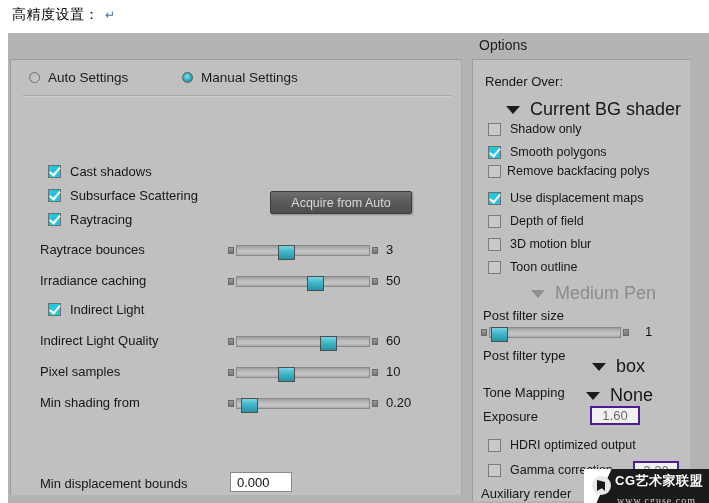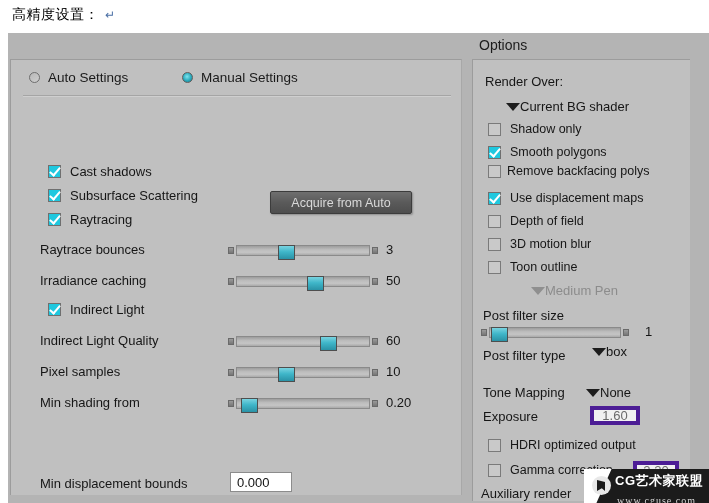--- a/index.html
+++ b/index.html
@@ -301,22 +301,22 @@
     border-left: 7px solid transparent;
     border-right: 7px solid transparent;
     border-top: 8px solid #1c1c1c;
     display: inline-block;
   }
   .tri.dim { border-top-color: #8f8f8f; }
   .dd-row {
     position: absolute;
     display: flex;
     align-items: center;
-    gap: 0;
-    font-size: 13px;
+    gap: 10px;
+    font-size: 18px;
     color: #161616;
     white-space: nowrap;
   }
   .dd-row.dim { color: #8c8c8c; }
 
   .r-slider-wrap {
     position: absolute;
     left: 8px;
     top: 324px;
     width: 148px;
@@ -327,21 +327,21 @@
     left: 172px;
     top: 322px;
     font-size: 13px;
     color: #161616;
   }
 
   .r-field {
     position: absolute;
     height: 19px;
     background: #f1f1f1;
-    border: 4px solid #4c1d95;
+    border: 2px solid #4c1d95;
     box-sizing: border-box;
     font-size: 13px;
     color: #6b6b6b;
     display: flex;
     align-items: center;
     justify-content: center;
   }
 
   
   .watermark {
@@ -567,21 +567,21 @@
       <div class="r-slider-wrap" style="top:266px;">
         <span class="s-nub left"></span>
         <span class="s-nub right"></span>
         <div class="s-track">
           <span class="s-handle" style="left:1%;"></span>
         </div>
       </div>
       <div class="r-sval" style="top:264px;">1</div>
 
       <div class="r-label" style="left:10px; top:288px;">Post filter type</div>
-      <div class="dd-row" style="left:119px; top:284px;">
+      <div class="dd-row" style="left:119px; top:296px;">
         <span class="tri"></span>
         <span>box</span>
       </div>
 
       <div class="r-label" style="left:10px; top:325px;">Tone Mapping</div>
       <div class="dd-row" style="left:113px; top:325px;">
         <span class="tri"></span>
         <span>None</span>
       </div>
 

